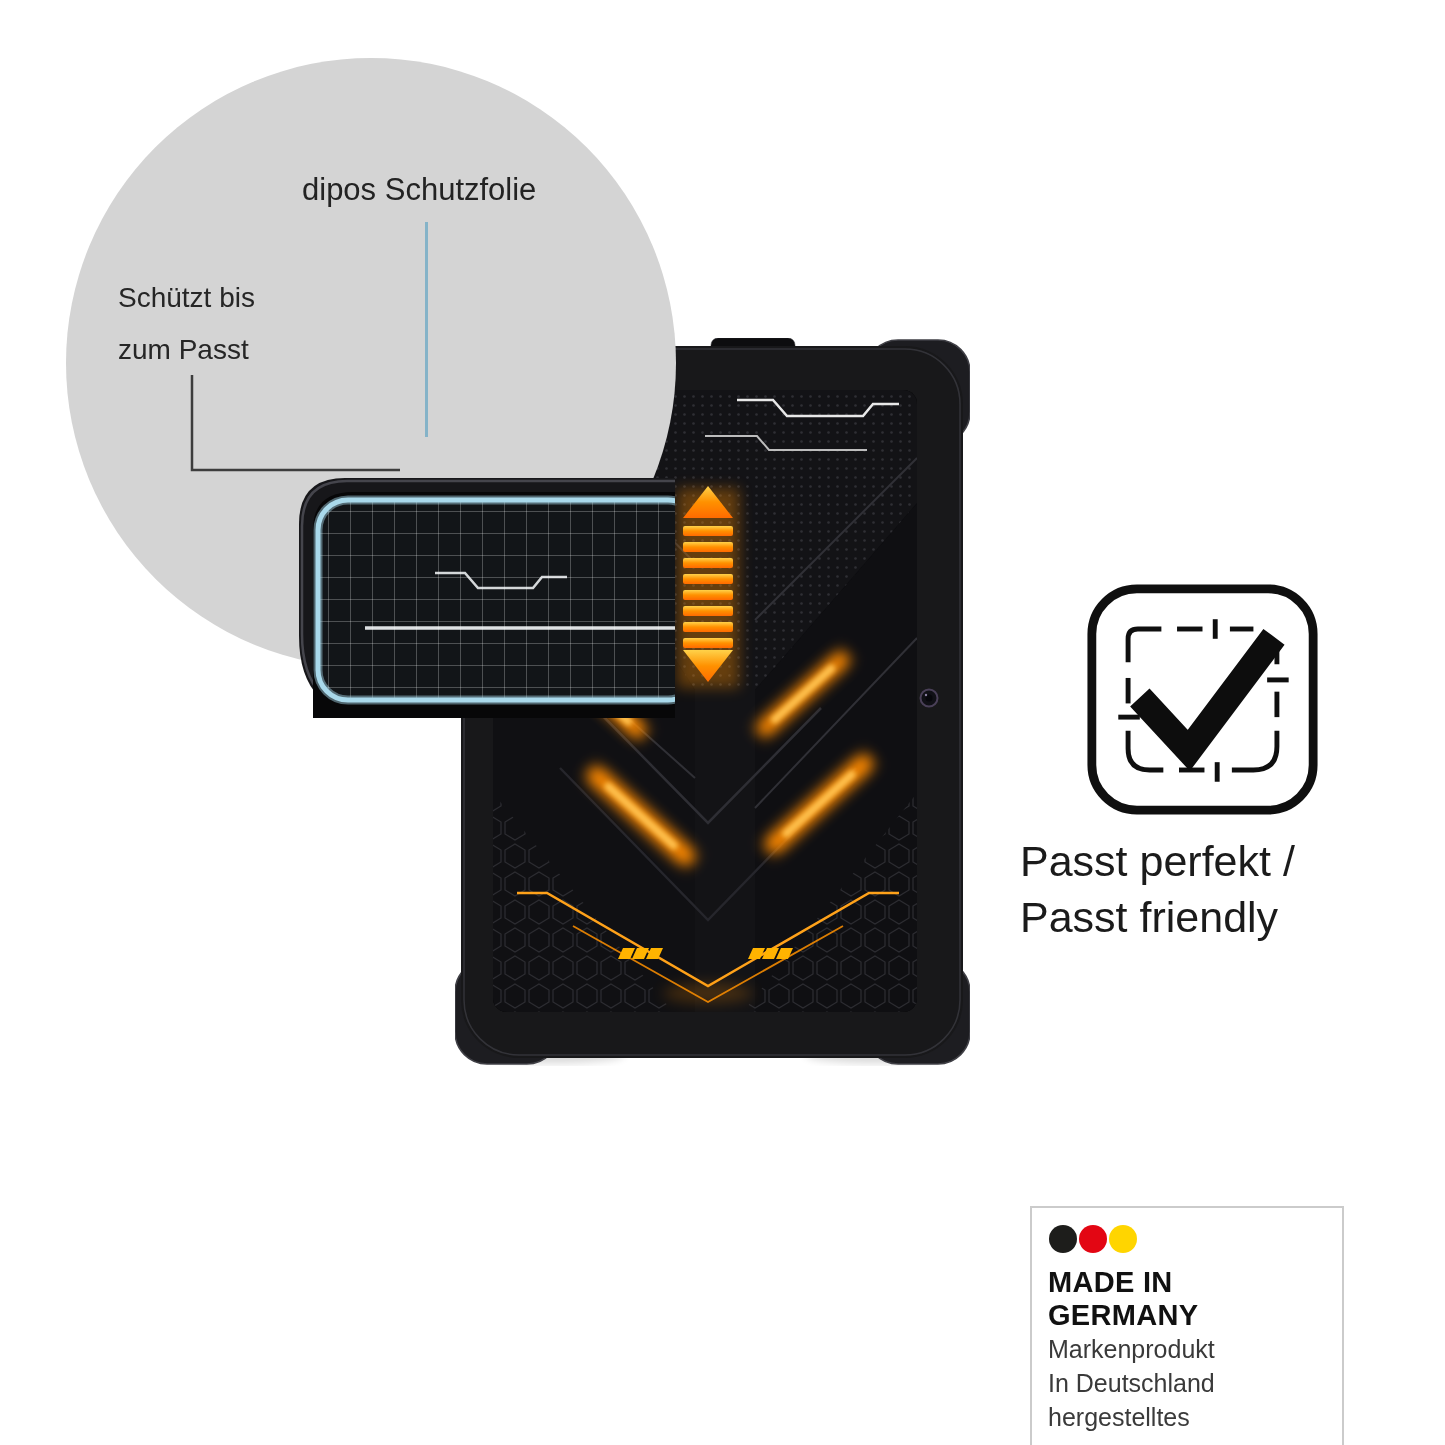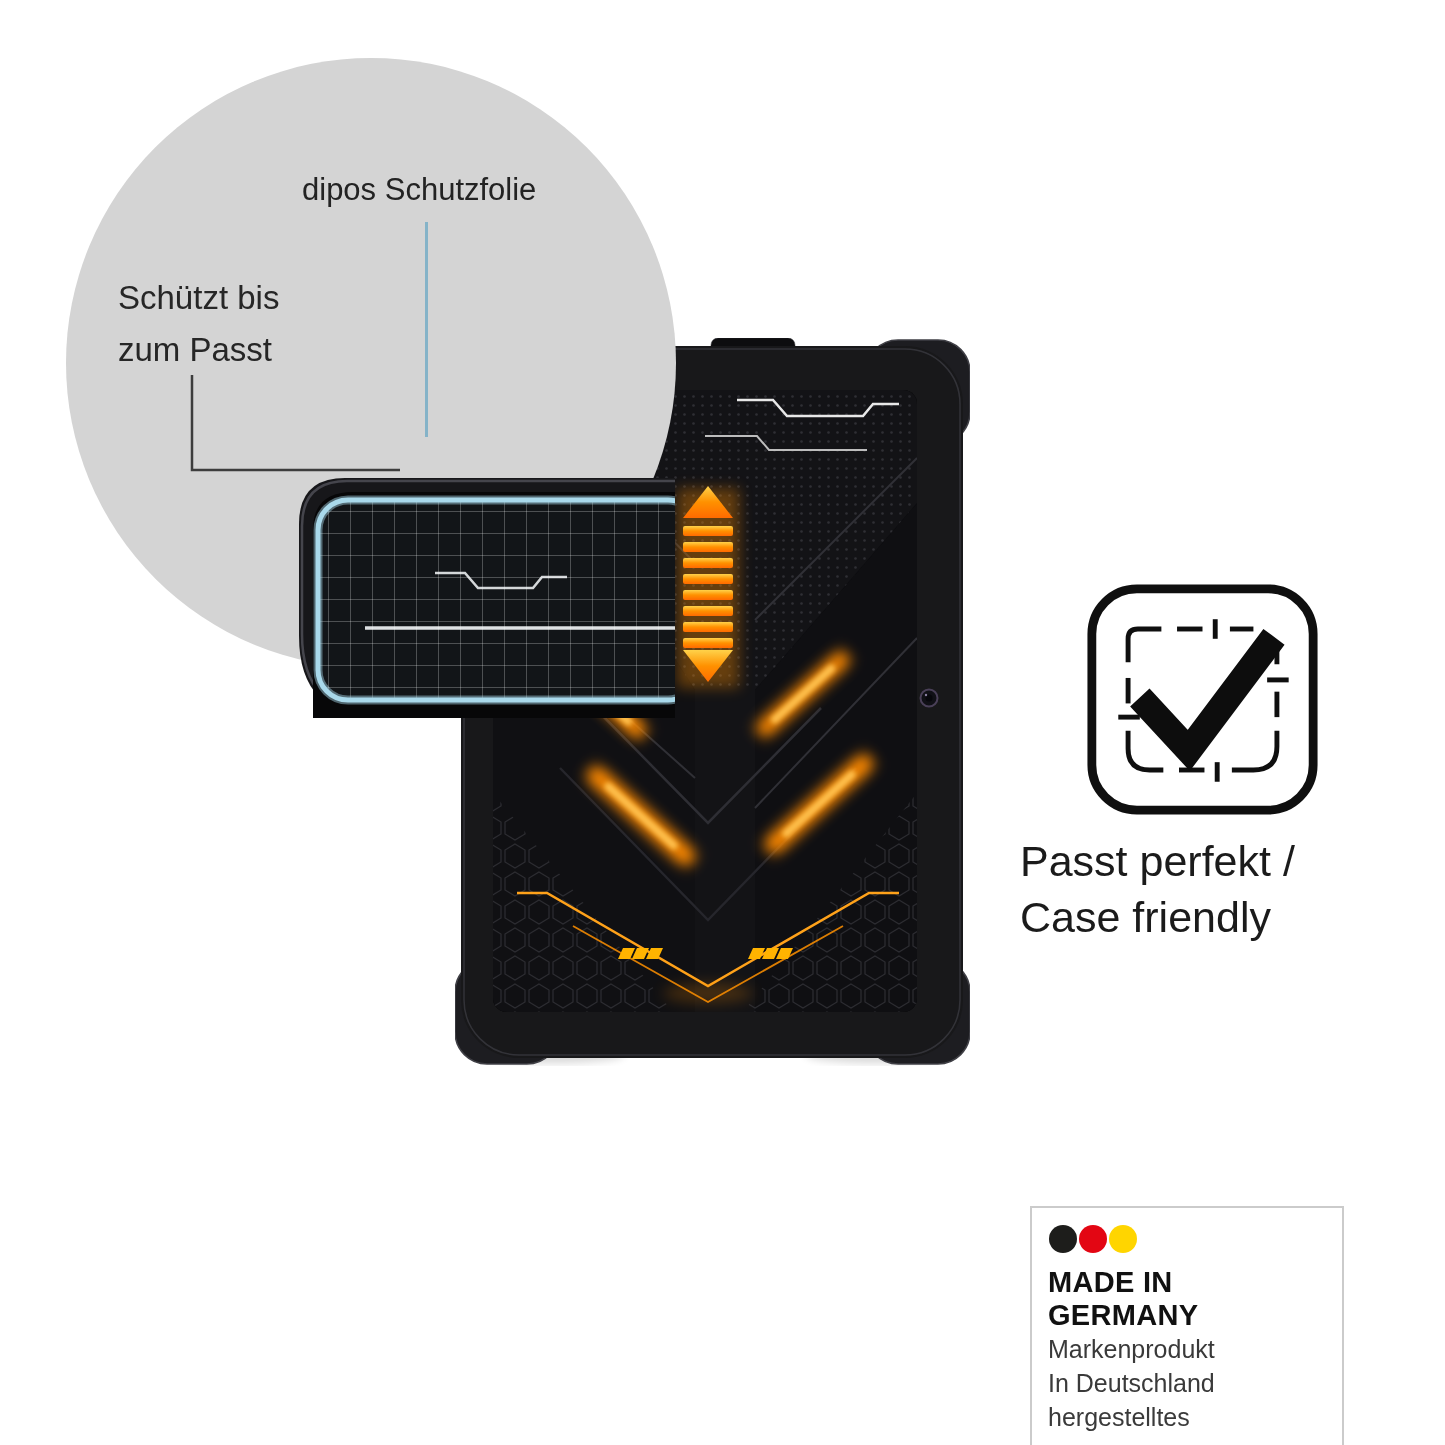--- a/index.html
+++ b/index.html
@@ -5,21 +5,21 @@
   html,body{margin:0;padding:0;background:#ffffff;font-family:"Liberation Sans",sans-serif;}
   .canvas{position:relative;width:1445px;height:1445px;background:#ffffff;overflow:hidden;padding-left:32px;}
 
   .zoom-circle{position:absolute;left:66px;top:58px;width:610px;height:610px;border-radius:50%;background:#d4d4d4;}
 
   .tablet{position:absolute;left:455px;top:338px;width:515px;height:728px;}
   .foil{position:absolute;left:285px;top:468px;width:390px;height:250px;}
 
   .product-label{position:absolute;left:302px;top:172px;font-size:31px;color:#232323;white-space:nowrap;}
   .pointer-blue{position:absolute;left:425px;top:222px;width:3px;height:215px;background:#85b3c8;}
-  .edge-claim{position:absolute;left:118px;top:272px;font-size:33px;color:#262626;line-height:52px;}
+  .edge-claim{position:absolute;left:118px;top:272px;font-size:28px;color:#262626;line-height:52px;}
   .pointer-black{position:absolute;left:190px;top:375px;width:212px;height:98px;}
 
   .fit-badge{position:absolute;left:1020px;top:582px;width:364px;text-align:left;}
   .fit-badge svg{display:block;margin:0 auto;}
   .fit-caption{margin-top:16px;font-size:43px;line-height:56px;color:#1b1b1b;}
 
   .origin-box{position:absolute;left:1030px;top:1206px;width:314px;border:2px solid #cbcbcb;background:#fff;
               padding:16px 16px 14px 16px;box-sizing:border-box;}
   .origin-title{font-size:29px;font-weight:700;color:#111;margin-top:8px;letter-spacing:.3px;}
   .origin-sub{font-size:25px;color:#3a3a3a;line-height:34px;}
@@ -205,21 +205,21 @@
         <path d="M135,184 V204"></path>
         <path d="M150,192 H172 Q196,192 196,168 V152"></path>
         <path d="M196,138 V112"></path>
         <path d="M186,100 H208"></path>
         <path d="M196,84 V66"></path>
       </g>
       <path d="M56,118 L106,172 L193,56" fill="none" stroke="#0d0d0d" stroke-width="27"></path>
     </svg>
     <div class="fit-caption">
       <div>Passt perfekt /</div>
-      <div>Case friendly</div>
+      <div>Passt friendly</div>
     </div>
   </div>
 
   <div class="origin-box">
     <svg viewBox="0 0 90 30" width="90" height="30" aria-hidden="true">
       <circle cx="15" cy="15" r="14" fill="#1d1d1b"></circle>
       <circle cx="45" cy="15" r="14" fill="#e30613"></circle>
       <circle cx="75" cy="15" r="14" fill="#ffd500"></circle>
     </svg>
     <div class="origin-title">MADE IN GERMANY</div>

